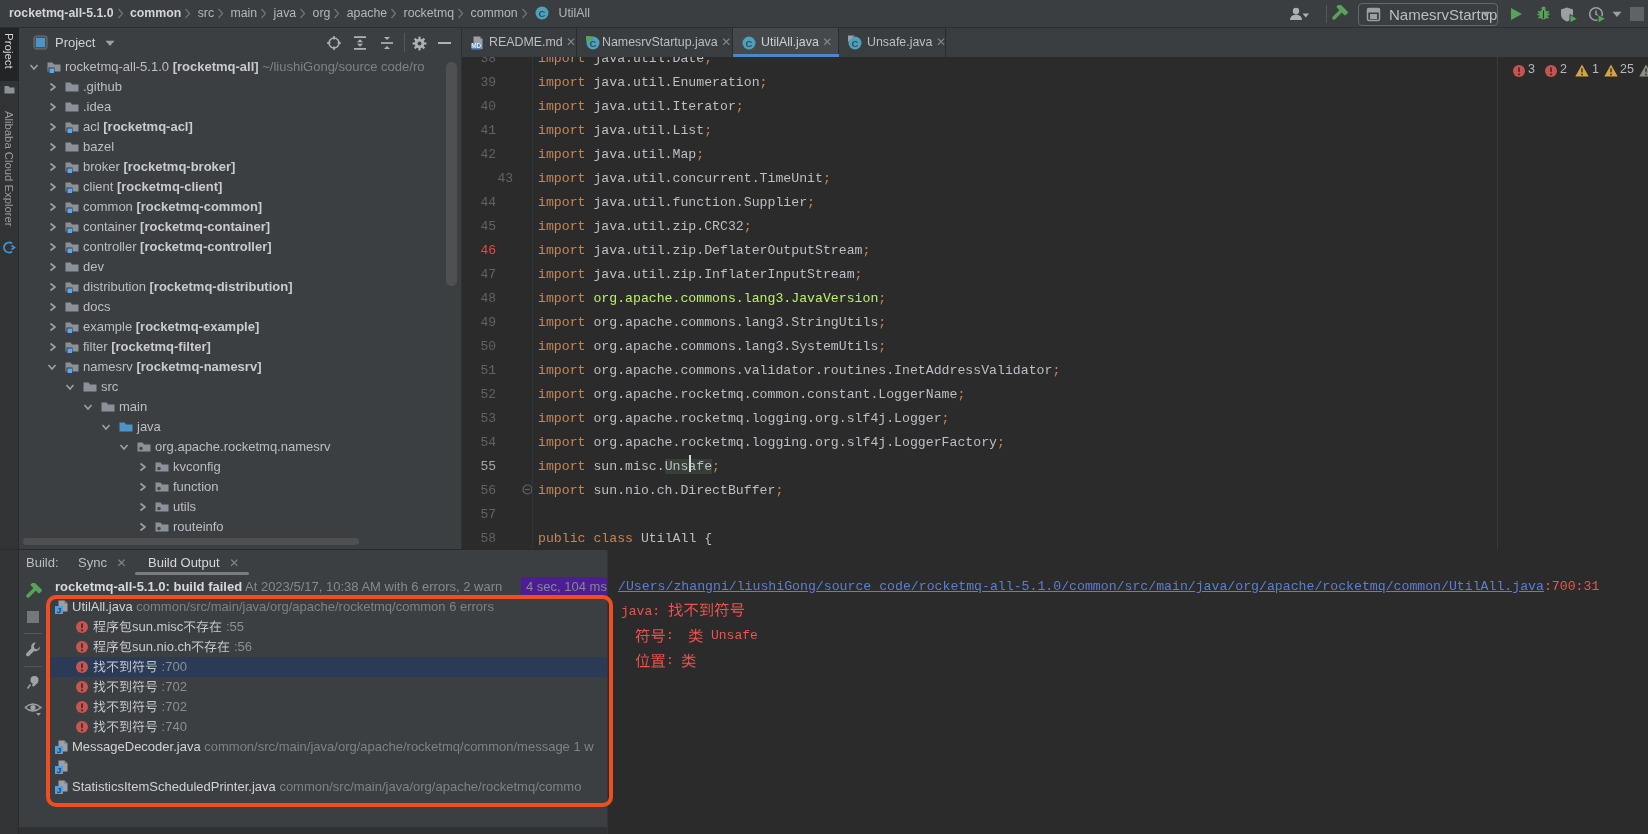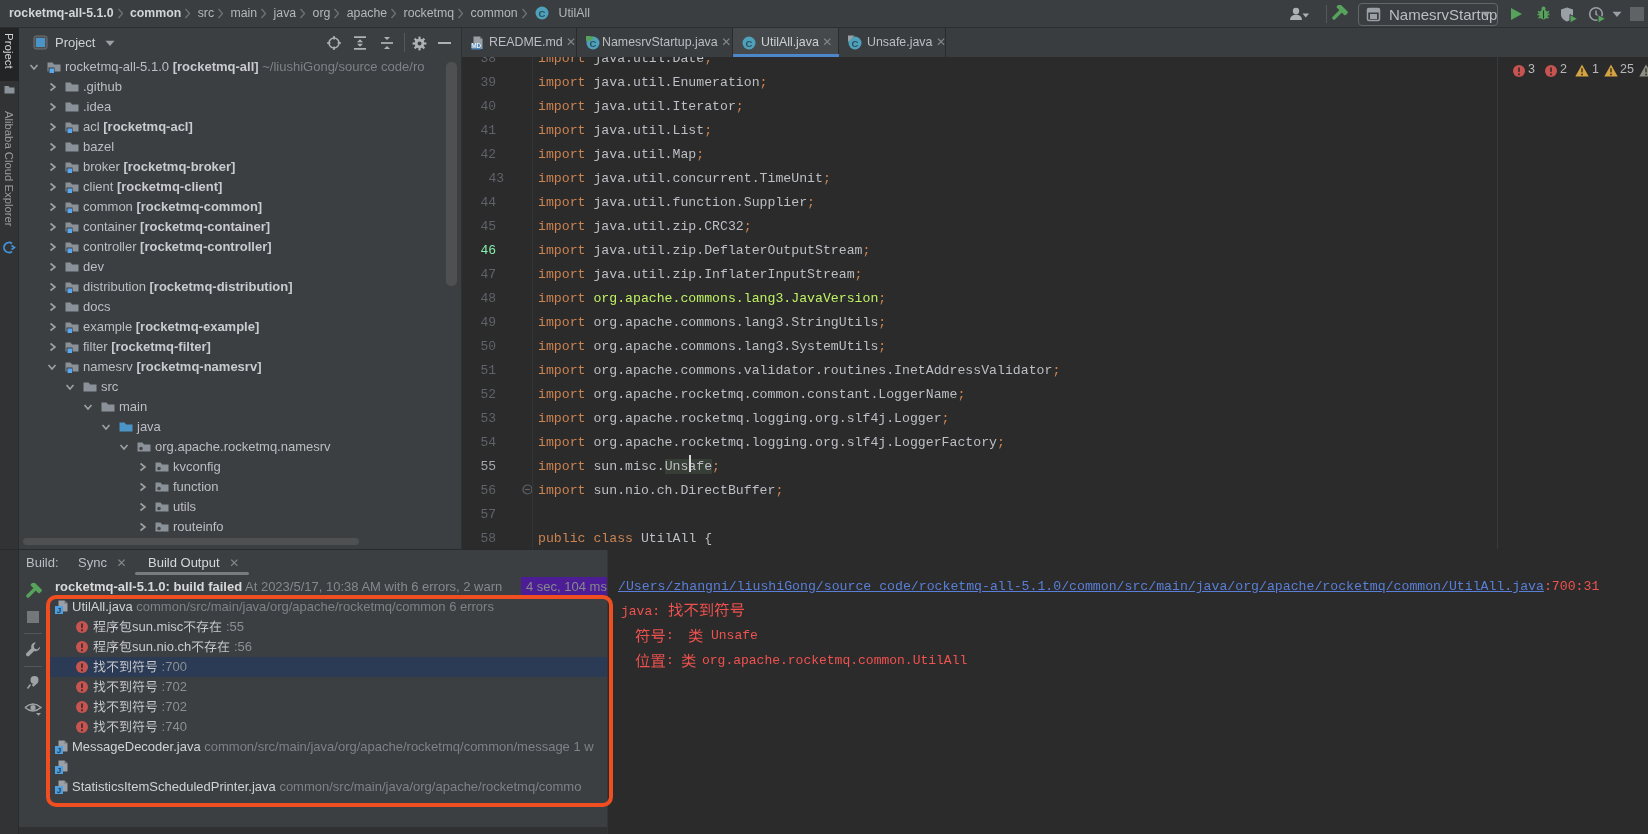--- a/index.html
+++ b/index.html
@@ -379,27 +379,27 @@
 <div class="lnum" style="left:0;top:-10px;color:#5f6368">38</div>
 <div class="crow" style="left:76px;top:-10px"><span class="kw">import</span><span style="color:#bdbfc5"> java.util.Date</span><span class="kw">;</span></div>
 <div class="lnum" style="left:0;top:14px;color:#5f6368">39</div>
 <div class="crow" style="left:76px;top:14px"><span class="kw">import</span><span style="color:#bdbfc5"> java.util.Enumeration</span><span class="kw">;</span></div>
 <div class="lnum" style="left:0;top:38px;color:#5f6368">40</div>
 <div class="crow" style="left:76px;top:38px"><span class="kw">import</span><span style="color:#bdbfc5"> java.util.Iterator</span><span class="kw">;</span></div>
 <div class="lnum" style="left:0;top:62px;color:#5f6368">41</div>
 <div class="crow" style="left:76px;top:62px"><span class="kw">import</span><span style="color:#bdbfc5"> java.util.List</span><span class="kw">;</span></div>
 <div class="lnum" style="left:0;top:86px;color:#5f6368">42</div>
 <div class="crow" style="left:76px;top:86px"><span class="kw">import</span><span style="color:#bdbfc5"> java.util.Map</span><span class="kw">;</span></div>
-<div class="lnum" style="left:8px;top:110px;color:#5f6368">43</div>
+<div class="lnum" style="left:17px;top:110px;color:#5f6368">43</div>
 <div class="crow" style="left:76px;top:110px"><span class="kw">import</span><span style="color:#bdbfc5"> java.util.concurrent.TimeUnit</span><span class="kw">;</span></div>
 <div class="lnum" style="left:0;top:134px;color:#5f6368">44</div>
 <div class="crow" style="left:76px;top:134px"><span class="kw">import</span><span style="color:#bdbfc5"> java.util.function.Supplier</span><span class="kw">;</span></div>
 <div class="lnum" style="left:0;top:158px;color:#5f6368">45</div>
 <div class="crow" style="left:76px;top:158px"><span class="kw">import</span><span style="color:#bdbfc5"> java.util.zip.CRC32</span><span class="kw">;</span></div>
-<div class="lnum" style="left:0;top:182px;color:#86efac">46</div>
+<div class="lnum" style="left:0;top:182px;color:#ef4444">46</div>
 <div class="crow" style="left:76px;top:182px"><span class="kw">import</span><span style="color:#bdbfc5"> java.util.zip.DeflaterOutputStream</span><span class="kw">;</span></div>
 <div class="lnum" style="left:0;top:206px;color:#5f6368">47</div>
 <div class="crow" style="left:76px;top:206px"><span class="kw">import</span><span style="color:#bdbfc5"> java.util.zip.InflaterInputStream</span><span class="kw">;</span></div>
 <div class="lnum" style="left:0;top:230px;color:#5f6368">48</div>
 <div class="crow" style="left:76px;top:230px"><span class="kw">import</span><span style="color:#bef264"> org.apache.commons.lang3.JavaVersion</span><span class="kw">;</span></div>
 <div class="lnum" style="left:0;top:254px;color:#5f6368">49</div>
 <div class="crow" style="left:76px;top:254px"><span class="kw">import</span><span style="color:#bdbfc5"> org.apache.commons.lang3.StringUtils</span><span class="kw">;</span></div>
 <div class="lnum" style="left:0;top:278px;color:#5f6368">50</div>
 <div class="crow" style="left:76px;top:278px"><span class="kw">import</span><span style="color:#bdbfc5"> org.apache.commons.lang3.SystemUtils</span><span class="kw">;</span></div>
 <div class="lnum" style="left:0;top:302px;color:#5f6368">51</div>
@@ -581,14 +581,13 @@
         <path d="M11.5 0.9C11.1 1.6 10.5 2.5 9.9 3.1L10.9 3.5C11.4 2.9 12.1 2.1 12.7 1.3ZM2.8 1.4C3.4 2.1 4.1 3.0 4.4 3.6L5.5 3.1C5.1 2.5 4.4 1.6 3.8 1.0ZM7.1 0.7V3.7H1.1V4.7H6.2C4.9 6.0 2.8 7.1 0.8 7.6C1.1 7.8 1.4 8.2 1.6 8.5C3.6 7.9 5.7 6.7 7.1 5.2V7.8H8.2V5.5C10.2 6.4 12.5 7.7 13.7 8.5L14.3 7.5C13.1 6.8 10.9 5.7 9.0 4.7H14.4V3.7H8.2V0.7ZM7.1 8.1C7.1 8.7 7.0 9.3 6.8 9.8H1.0V10.8H6.4C5.6 12.3 4.1 13.2 0.7 13.8C0.9 14.0 1.2 14.5 1.3 14.8C5.1 14.2 6.9 12.9 7.7 11.0C8.9 13.1 11.0 14.4 14.1 14.8C14.2 14.5 14.6 14.0 14.8 13.8C12.0 13.4 10.0 12.5 8.8 10.8H14.4V9.8H8.1C8.2 9.2 8.3 8.7 8.3 8.1Z" fill="#f0524f"></path>
       </svg></div>
 <div class="crow" style="left:711px;top:624px;font-size:13px;color:#f0524f">Unsafe</div>
 <div class="ab" style="left:635px;top:653px"><svg class="cjk15" width="30.8" height="17.7" viewBox="0 0 30.8 17.7">
         <path d="M5.7 3.5V4.6H14.1V3.5ZM6.7 5.8C7.2 7.9 7.6 10.8 7.7 12.4L8.9 12.0C8.7 10.5 8.3 7.7 7.7 5.5ZM8.8 0.8C9.1 1.6 9.4 2.6 9.5 3.3L10.7 3.0C10.5 2.3 10.2 1.3 9.9 0.6ZM5.0 13.1V14.2H14.7V13.1H11.5C12.1 11.0 12.7 8.0 13.1 5.6L11.9 5.4C11.6 7.7 11.0 11.0 10.4 13.1ZM4.4 0.7C3.5 3.1 2.1 5.4 0.6 6.9C0.8 7.1 1.1 7.7 1.2 8.0C1.8 7.5 2.3 6.8 2.8 6.1V14.8H3.9V4.3C4.5 3.3 5.1 2.2 5.5 1.0Z M25.4 2.1H28.0V3.5H25.4ZM21.8 2.1H24.4V3.5H21.8ZM18.3 2.1H20.8V3.5H18.3ZM18.3 7.0V13.5H16.3V14.4H30.0V13.5H27.8V7.0H23.0L23.2 6.1H29.6V5.2H23.4L23.6 4.3H29.2V1.2H17.2V4.3H22.4L22.3 5.2H16.4V6.1H22.1L21.9 7.0ZM19.4 13.5V12.6H26.7V13.5ZM19.4 9.4H26.7V10.3H19.4ZM19.4 8.7V7.8H26.7V8.7ZM19.4 11.0H26.7V11.9H19.4Z" fill="#f0524f"></path>
       </svg></div>
 <div class="crow" style="left:666px;top:649px;font-size:13px;color:#f0524f">:</div>
 <div class="ab" style="left:681px;top:653px"><svg class="cjk15" width="15.4" height="17.7" viewBox="0 0 15.4 17.7">
         <path d="M11.5 0.9C11.1 1.6 10.5 2.5 9.9 3.1L10.9 3.5C11.4 2.9 12.1 2.1 12.7 1.3ZM2.8 1.4C3.4 2.1 4.1 3.0 4.4 3.6L5.5 3.1C5.1 2.5 4.4 1.6 3.8 1.0ZM7.1 0.7V3.7H1.1V4.7H6.2C4.9 6.0 2.8 7.1 0.8 7.6C1.1 7.8 1.4 8.2 1.6 8.5C3.6 7.9 5.7 6.7 7.1 5.2V7.8H8.2V5.5C10.2 6.4 12.5 7.7 13.7 8.5L14.3 7.5C13.1 6.8 10.9 5.7 9.0 4.7H14.4V3.7H8.2V0.7ZM7.1 8.1C7.1 8.7 7.0 9.3 6.8 9.8H1.0V10.8H6.4C5.6 12.3 4.1 13.2 0.7 13.8C0.9 14.0 1.2 14.5 1.3 14.8C5.1 14.2 6.9 12.9 7.7 11.0C8.9 13.1 11.0 14.4 14.1 14.8C14.2 14.5 14.6 14.0 14.8 13.8C12.0 13.4 10.0 12.5 8.8 10.8H14.4V9.8H8.1C8.2 9.2 8.3 8.7 8.3 8.1Z" fill="#f0524f"></path>
       </svg></div>
-<div class="crow" style="left:702px;top:649px;font-size:13px;color:#f0524f">org.apache.rocketmq.common.UtilAll</div>
 <div class="ab" style="left:46px;top:595px;width:567px;height:212px;border:4px solid #f04e20;border-radius:10px;z-index:50"></div>
 </div>
 </body></html>

